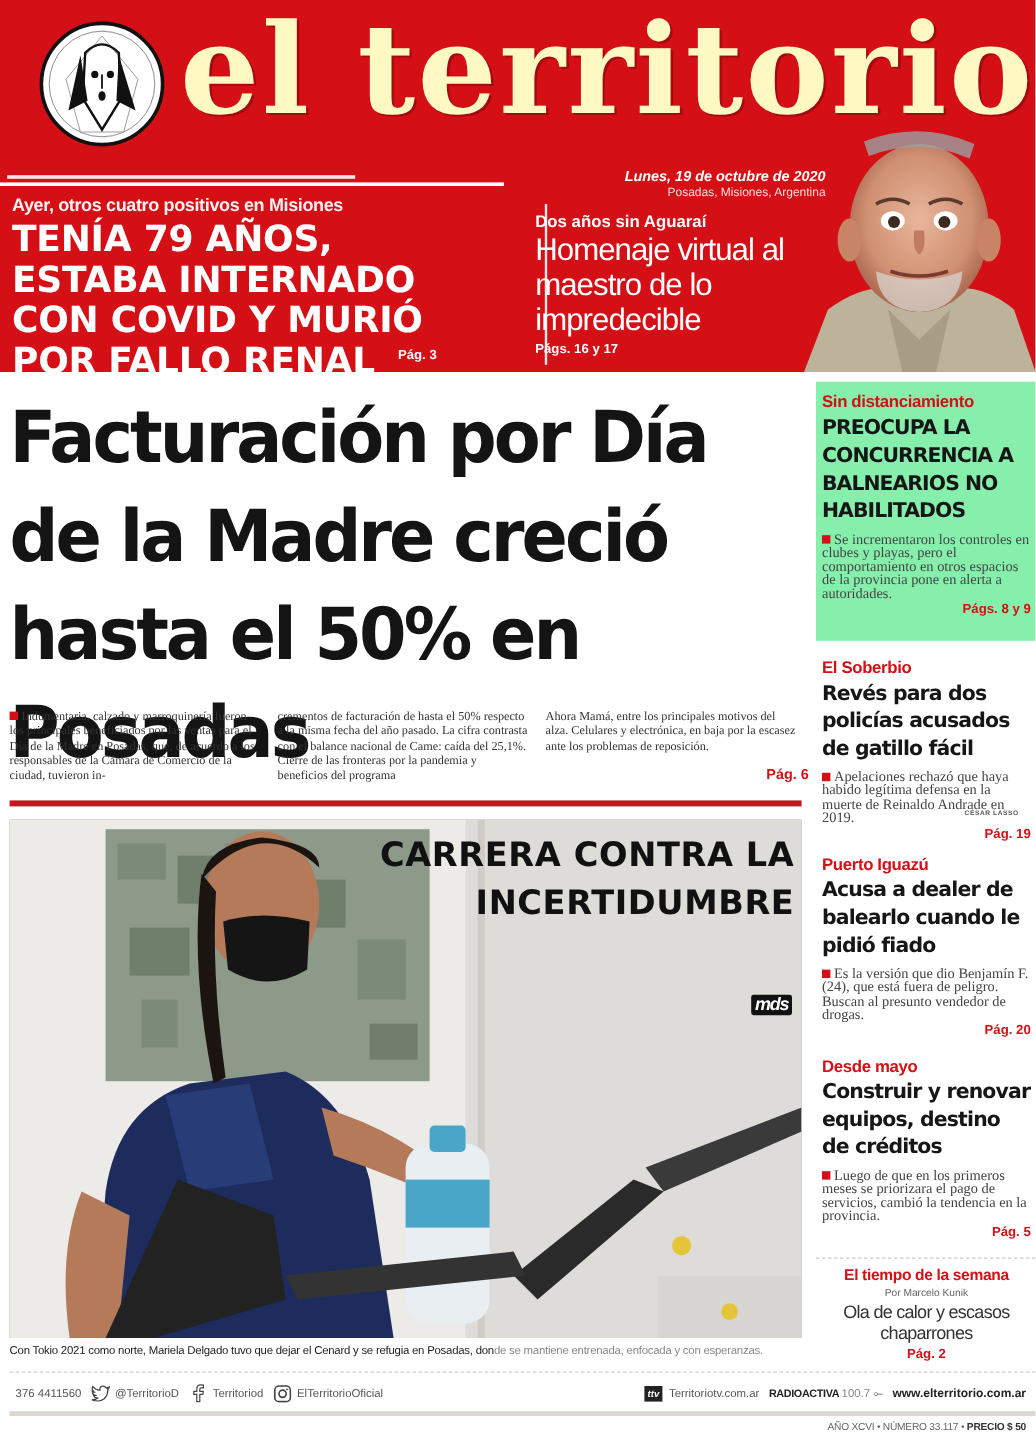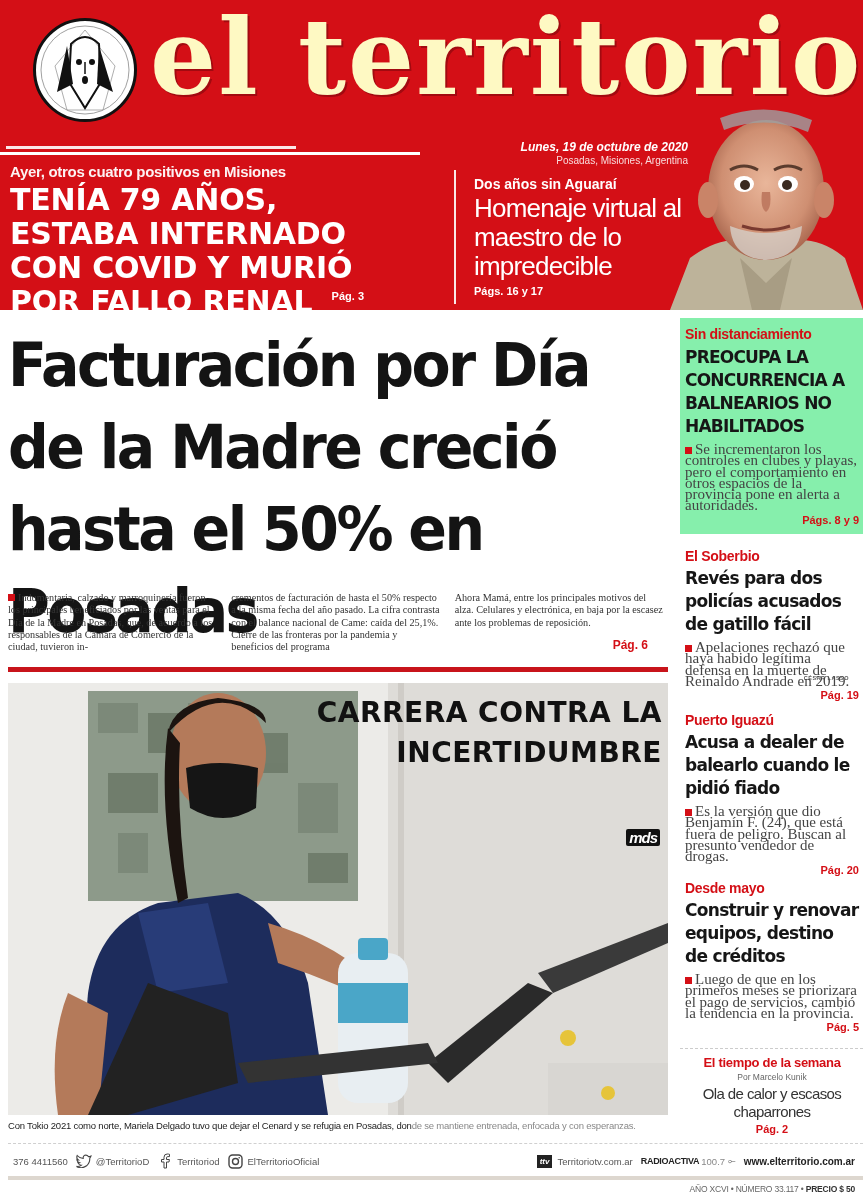--- a/index.html
+++ b/index.html
@@ -38,21 +38,21 @@
   }
   .lead-red .kicker { color: #fff; font-weight: 700; font-size: 15px; letter-spacing: -0.3px; opacity: 0.95; }
   .lead-red .headline {
     color: #fff; font-weight: 900; font-size: 30px; line-height: 34px; margin-top: 3px;
     letter-spacing: -0.2px; font-family: "DejaVu Sans", sans-serif;
   }
   .lead-red .page { position: absolute; right: 56px; bottom: 8px; color: #fff; font-weight: 700; font-size: 11px; }
   .vsep { position: absolute; left: 454px; top: 170px; width: 2px; height: 134px; background: #fff; opacity: 0.9; }
 
   .tribute {
-    position: absolute; left: 474px; top: 176px; width: 220px;
+    position: absolute; left: 446px; top: 176px; width: 220px;
   }
   .tribute .kicker { color: #fff; font-weight: 700; font-size: 14px; }
   .tribute .headline {
     color: #fff; font-family: "Liberation Sans", sans-serif; font-weight: 400;
     font-size: 26px; line-height: 29px; margin-top: 2px; letter-spacing: -0.8px;
   }
   .tribute .page { text-align: left; color: #fff; font-weight: 700; font-size: 11px; margin-top: 4px; padding-right: 20px; }
 
   .portrait {
     position: absolute; left: 670px; top: 108px; width: 193px; height: 202px; overflow: hidden;
@@ -64,21 +64,21 @@
     padding: 6px 10px 0 8px;
     font-family: "DejaVu Sans", sans-serif; font-weight: 700; font-size: 57px; line-height: 78px;
     letter-spacing: -2.5px; color: #141414; transform: scaleY(1.05); transform-origin: top left;
   }
   .body-cols {
     position: absolute; top: 274px; left: 8px; width: 656px;
     display: grid; grid-template-columns: 1fr 1fr 1fr; column-gap: 14px;
     font-family: "Liberation Serif", serif; font-size: 10.2px; line-height: 12.3px; color: #333;
   }
   .bullet { display: inline-block; width: 7px; height: 7px; background: #d40f16; margin-right: 3px; vertical-align: 0; }
-  .main-page { position: absolute; top: 320px; right: 30px; color: #d40f16; font-weight: 700; font-size: 12px; }
+  .main-page { position: absolute; top: 320px; right: 4px; color: #d40f16; font-weight: 700; font-size: 12px; }
   .red-bar { position: absolute; left: 8px; top: 667px; width: 660px; height: 5px; background: #c8141b; }
   .credit { position: absolute; top: 675px; right: 14px; font-size: 5.5px; color: #555; letter-spacing: 0.5px; font-weight: 700; }
 
   
   .photo {
     position: absolute; left: 8px; top: 683px; width: 660px; height: 432px; overflow: hidden;
     background: #a3a3a3;
   }
   .photo-headline {
     position: absolute; right: 6px; top: 10px; text-align: right;
@@ -93,21 +93,21 @@
     position: absolute; left: 8px; top: 1120px; width: 660px; font-size: 9.5px; color: #222; letter-spacing: -0.2px;
   }
   .photo-caption .faded { color: #888; }
 
   
   .sidebar { position: absolute; left: 680px; top: 318px; width: 183px; }
   .side-block { position: absolute; left: 0; width: 183px; padding: 0 4px 0 5px; }
   .side-block .kicker { color: #d40f16; font-weight: 700; font-size: 14px; letter-spacing: -0.3px; }
   .side-block .headline { font-family: "DejaVu Sans", sans-serif; font-weight: 700; color: #161616; }
   .side-block .summary {
-    font-family: "Liberation Serif", serif; font-size: 15px; line-height: 11.3px; color: #444; margin-top: 6px;
+    font-family: "Liberation Serif", serif; font-size: 12px; line-height: 11.3px; color: #444; margin-top: 6px;
   }
   .side-block .page { text-align: right; color: #d40f16; font-weight: 700; font-size: 11px; margin-top: 2px; }
   .b1 { top: 0; height: 216px; background: #86efac; padding-top: 8px; }
   .b1 .headline { font-size: 17px; line-height: 23px; letter-spacing: -0.8px; margin-top: 4px; }
   .b2 { top: 230px; }
   .b2 .headline, .b3 .headline, .b4 .headline { font-size: 17px; line-height: 23px; letter-spacing: -0.7px; margin-top: 3px; }
   .b3 { top: 394px; }
   .b4 { top: 562px; }
   .b5 { top: 730px; text-align: center; border-top: 1px dashed #ccc; padding-top: 6px; }
   .b5 .kicker { font-size: 13px; }

